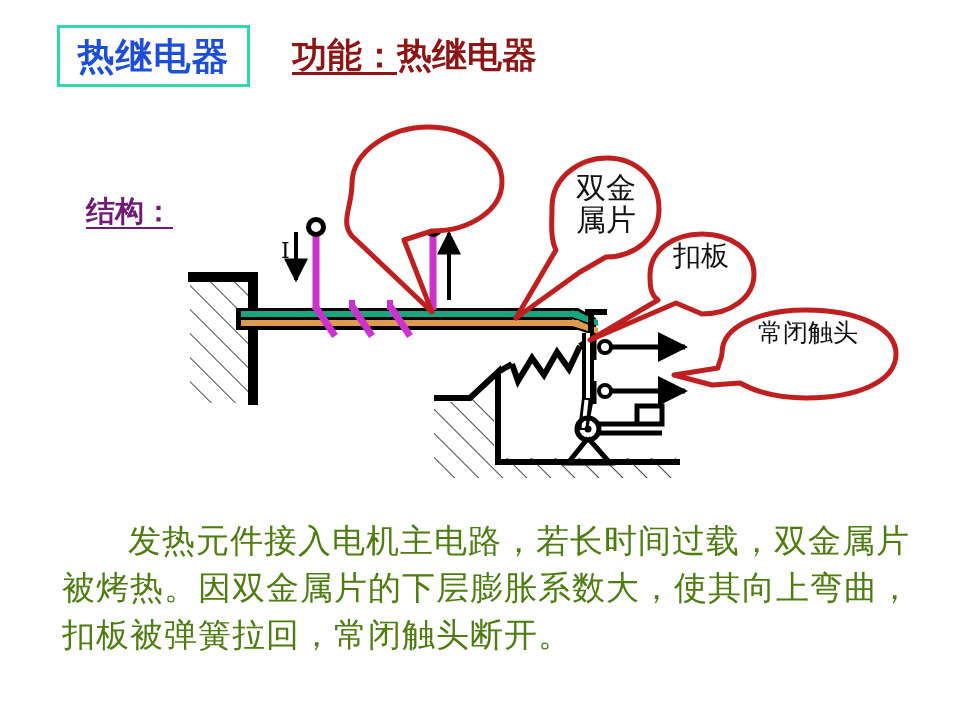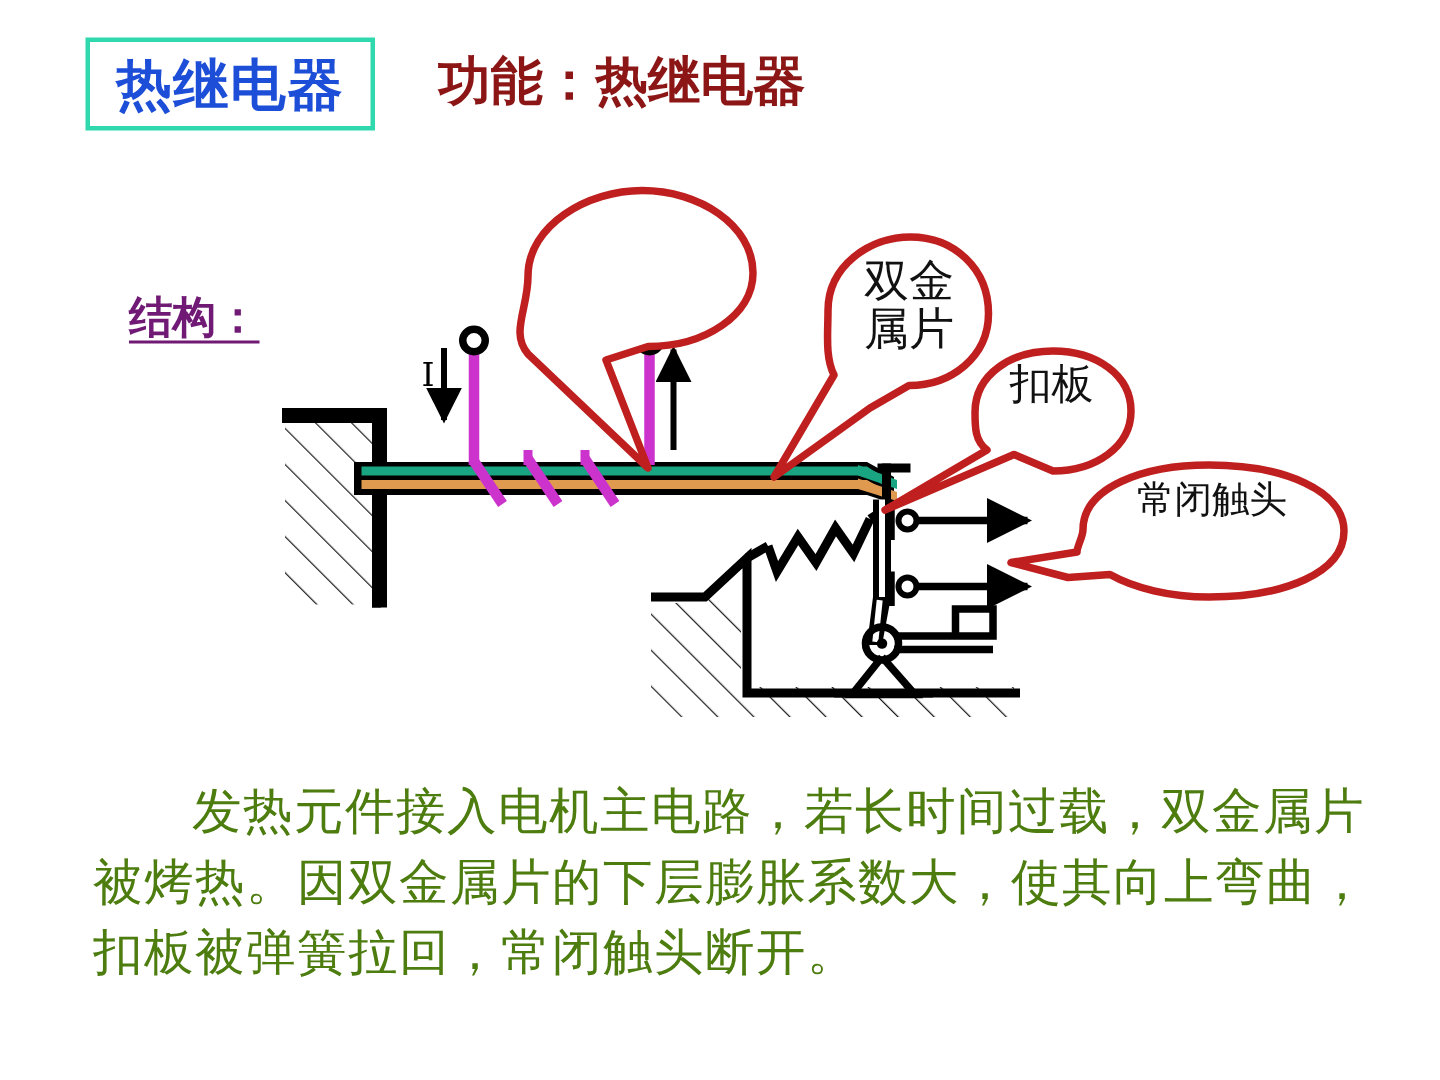--- a/index.html
+++ b/index.html
@@ -43,20 +43,21 @@
     left: 292px;
     top: 36px;
     font-size: 35px;
     font-weight: bold;
     color: #8c1616;
     font-family: "DejaVu Serif", "Liberation Serif", serif;
     white-space: nowrap;
     line-height: 1.1;
   }
   #function-label {
+    text-decoration: underline;
     text-underline-offset: 5px;
   }
 
   
   .section-heading {
     color: #701a75;
     font-size: 29px;
     font-weight: bold;
     font-family: "DejaVu Serif", "Liberation Serif", serif;
     text-decoration: underline;

